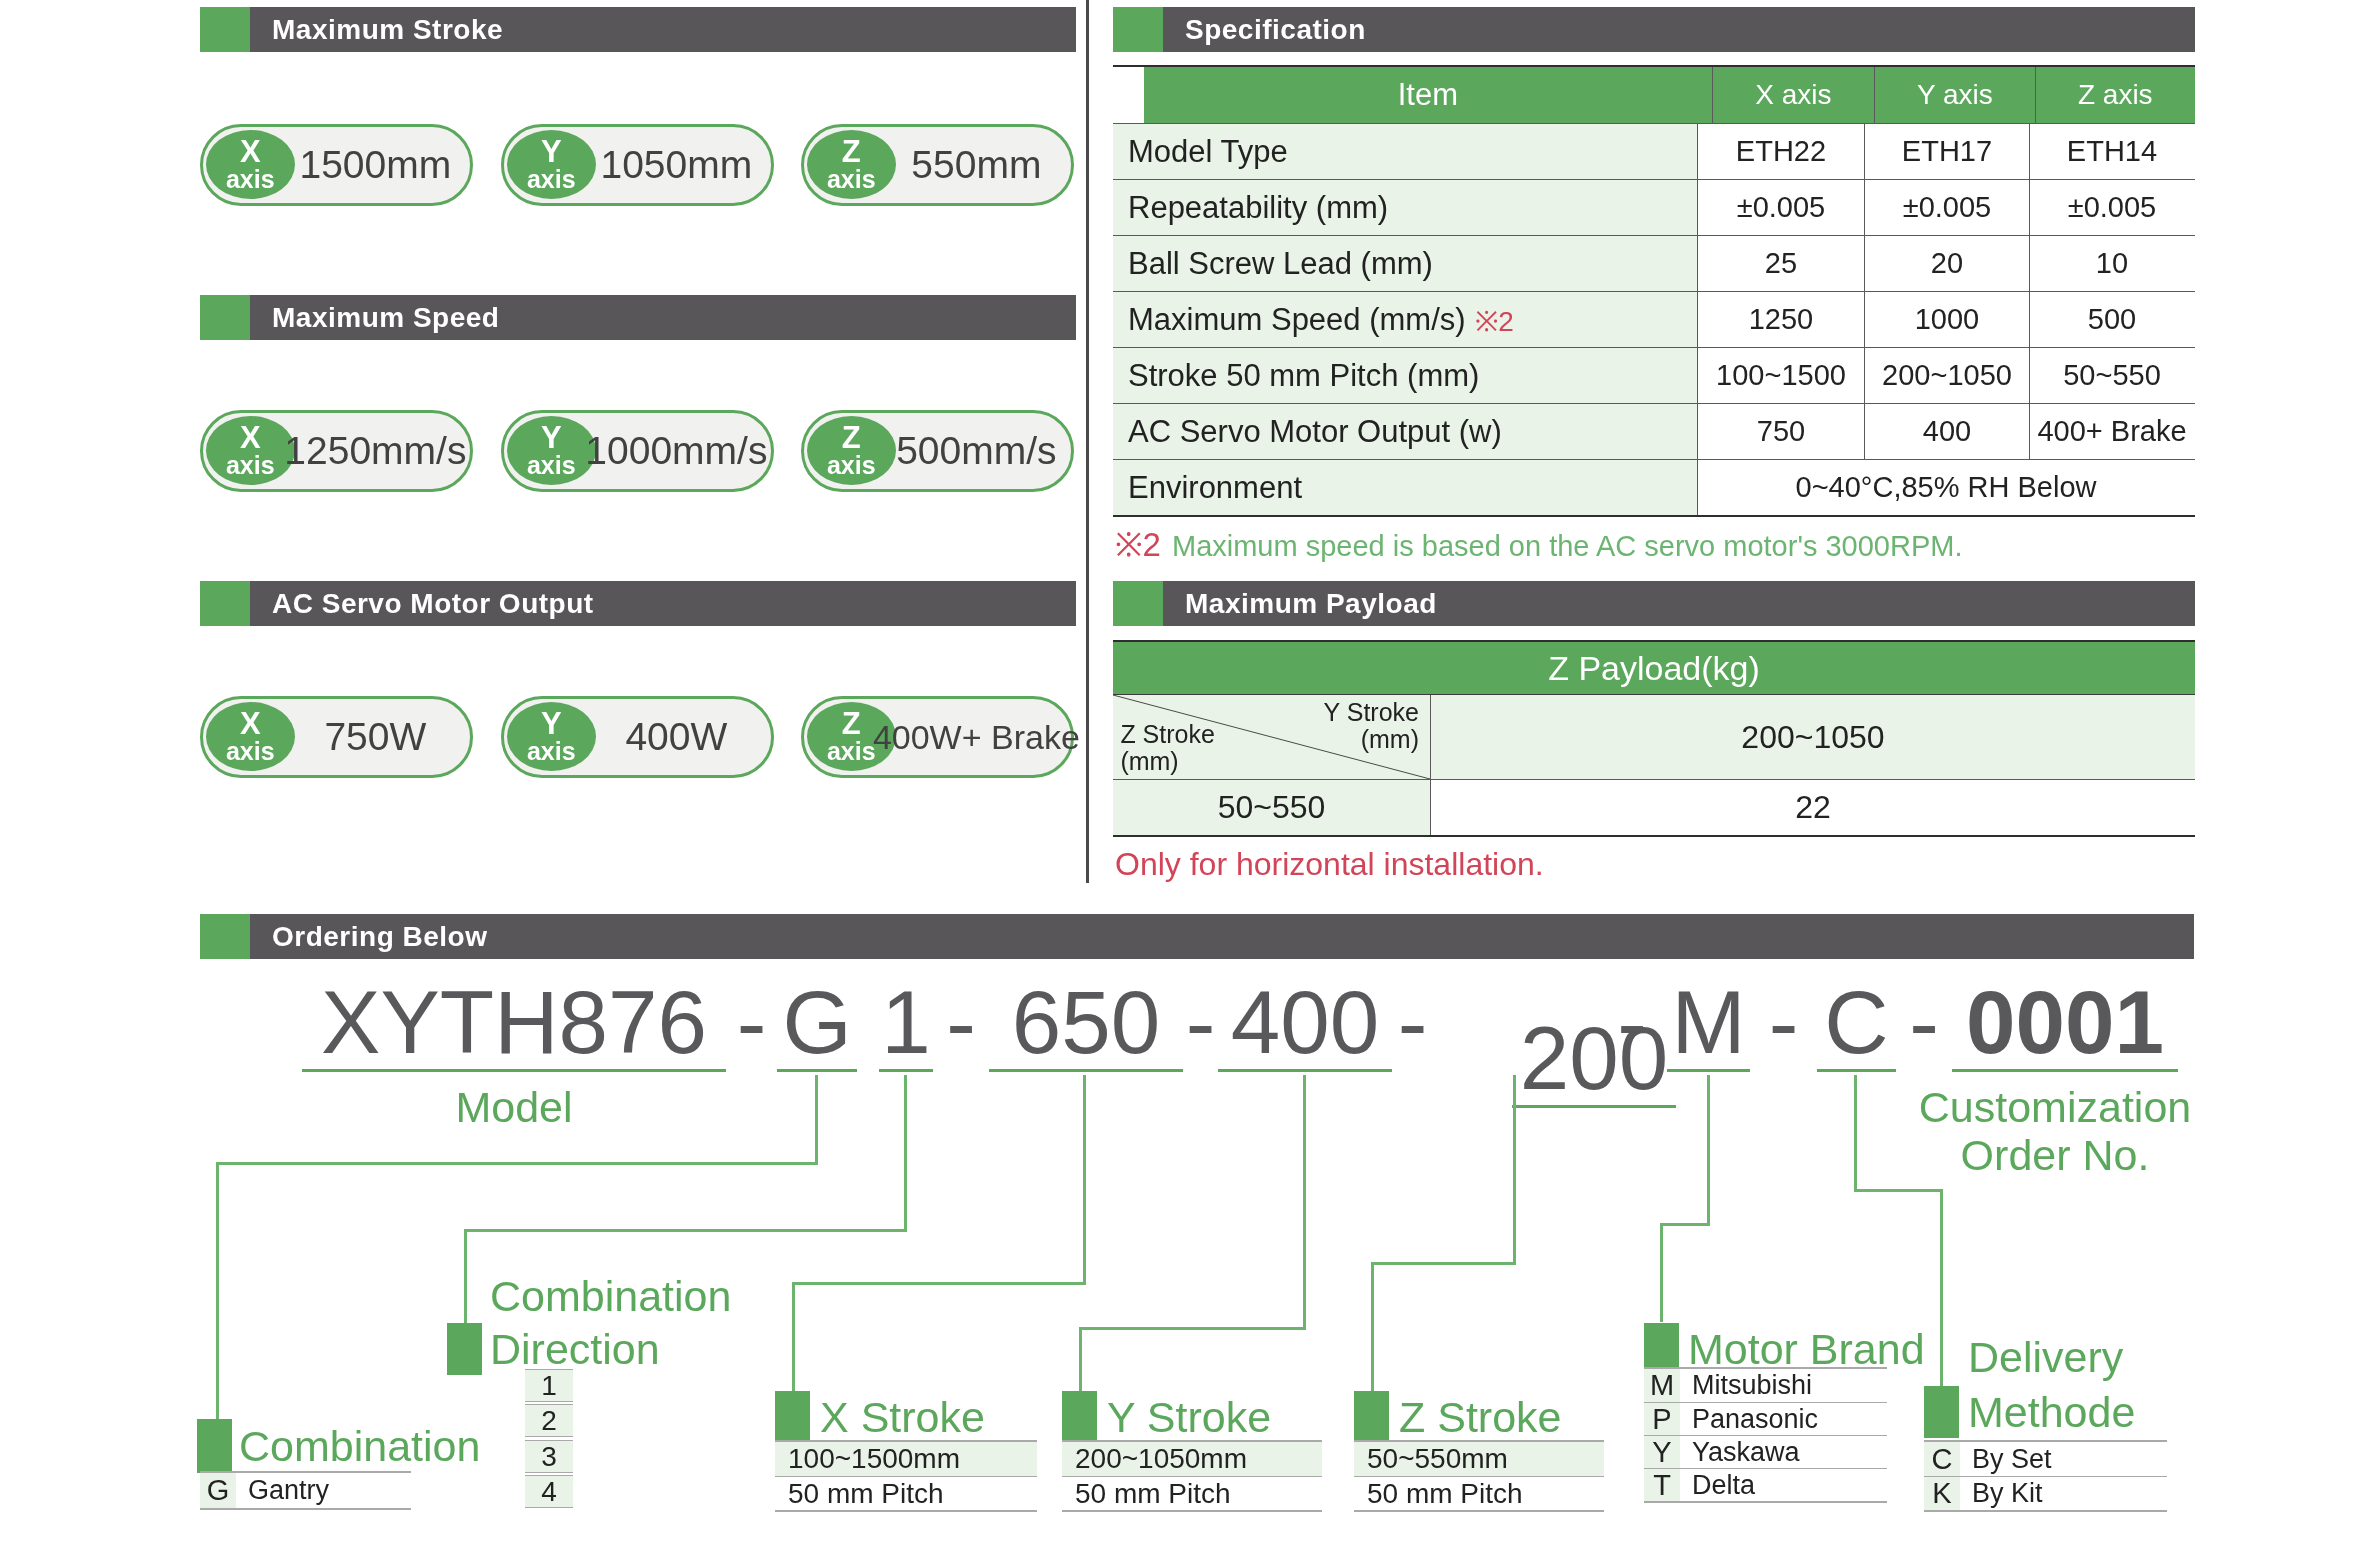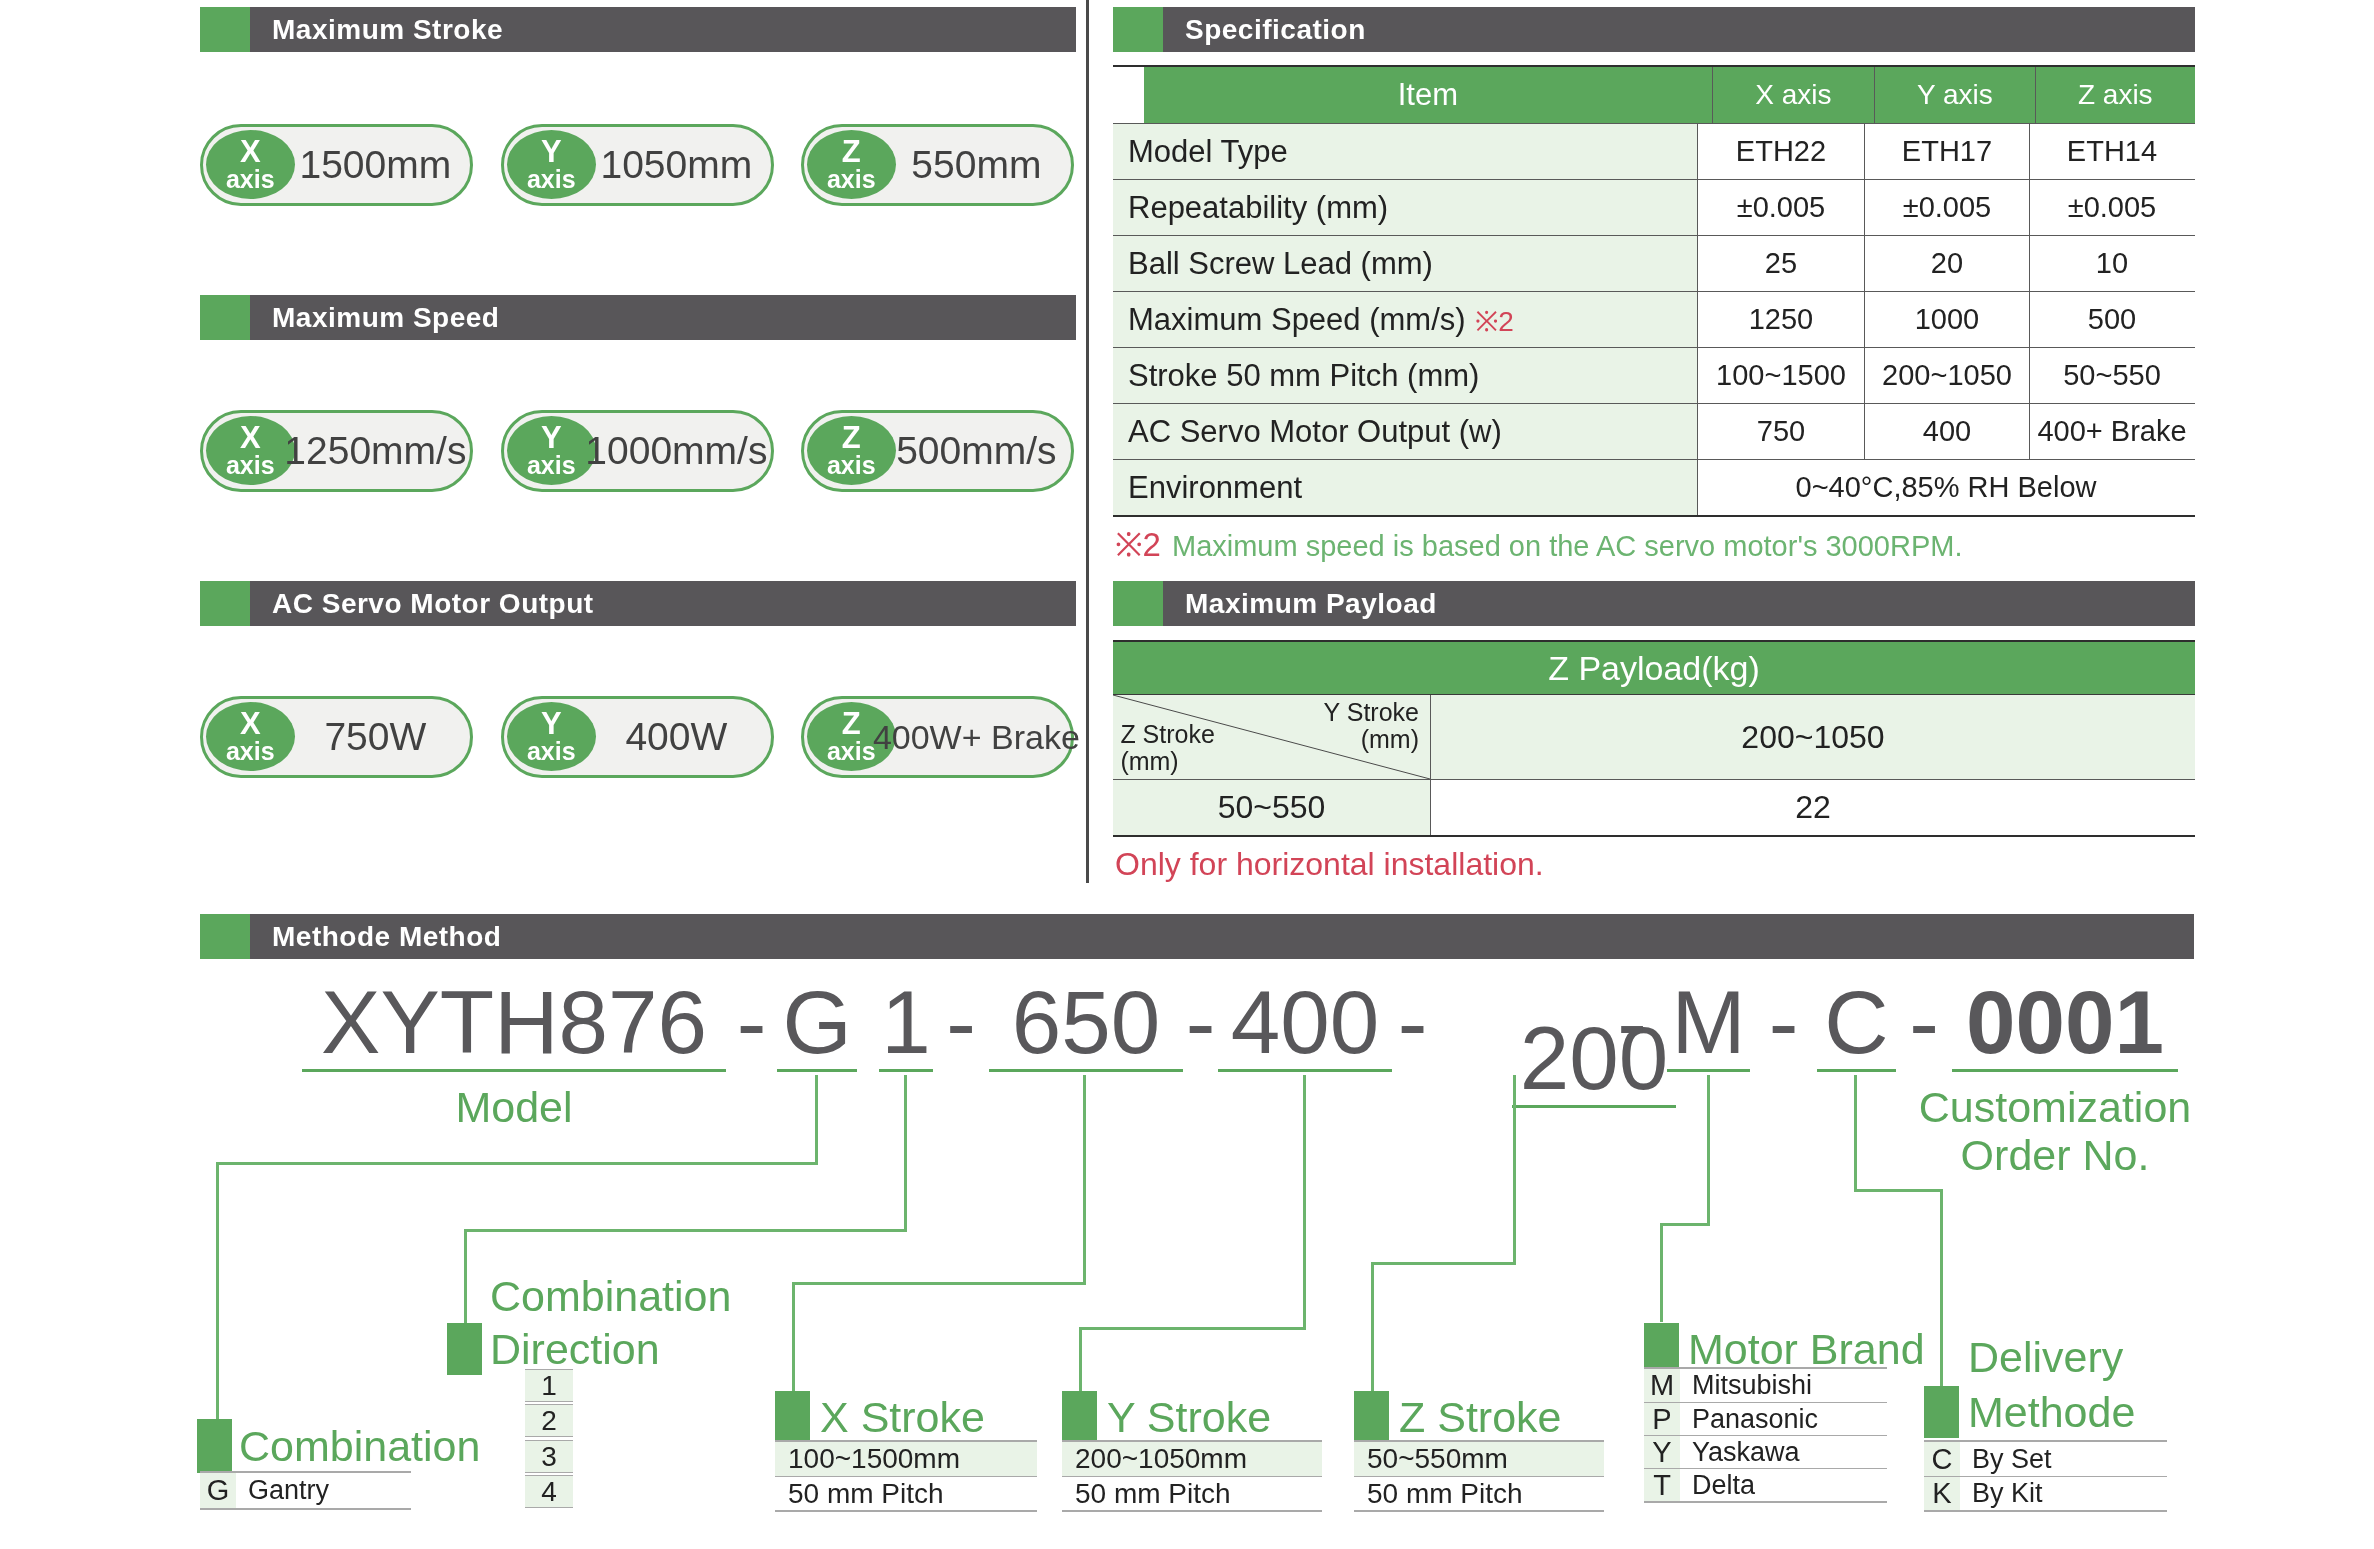--- a/index.html
+++ b/index.html
@@ -264,21 +264,21 @@
     </div>
     <div class="p-row3">
       <div class="p-r3l">50~550</div>
       <div class="p-r3v">22</div>
     </div>
   </div>
   <div class="p-note">Only for horizontal installation.</div>
 
   <div class="bar" style="left:200px;top:914px;width:1994px;">
     <div class="sq"></div>
-    <div class="bar-body">Methode Method</div>
+    <div class="bar-body">Ordering Below</div>
   </div>
 
   <div class="code-seg" style="left:302px;width:424px;">XYTH876</div>
   <div class="code-dash" style="left:726px;width:51px;">-</div>
   <div class="code-seg" style="left:777px;width:80px;">G</div>
   <div class="code-seg" style="left:879px;width:54px;">1</div>
   <div class="code-dash" style="left:933px;width:56px;">-</div>
   <div class="code-seg" style="left:989px;width:194px;">650</div>
   <div class="code-dash" style="left:1183px;width:35px;">-</div>
   <div class="code-seg" style="left:1218px;width:174px;">400</div>

